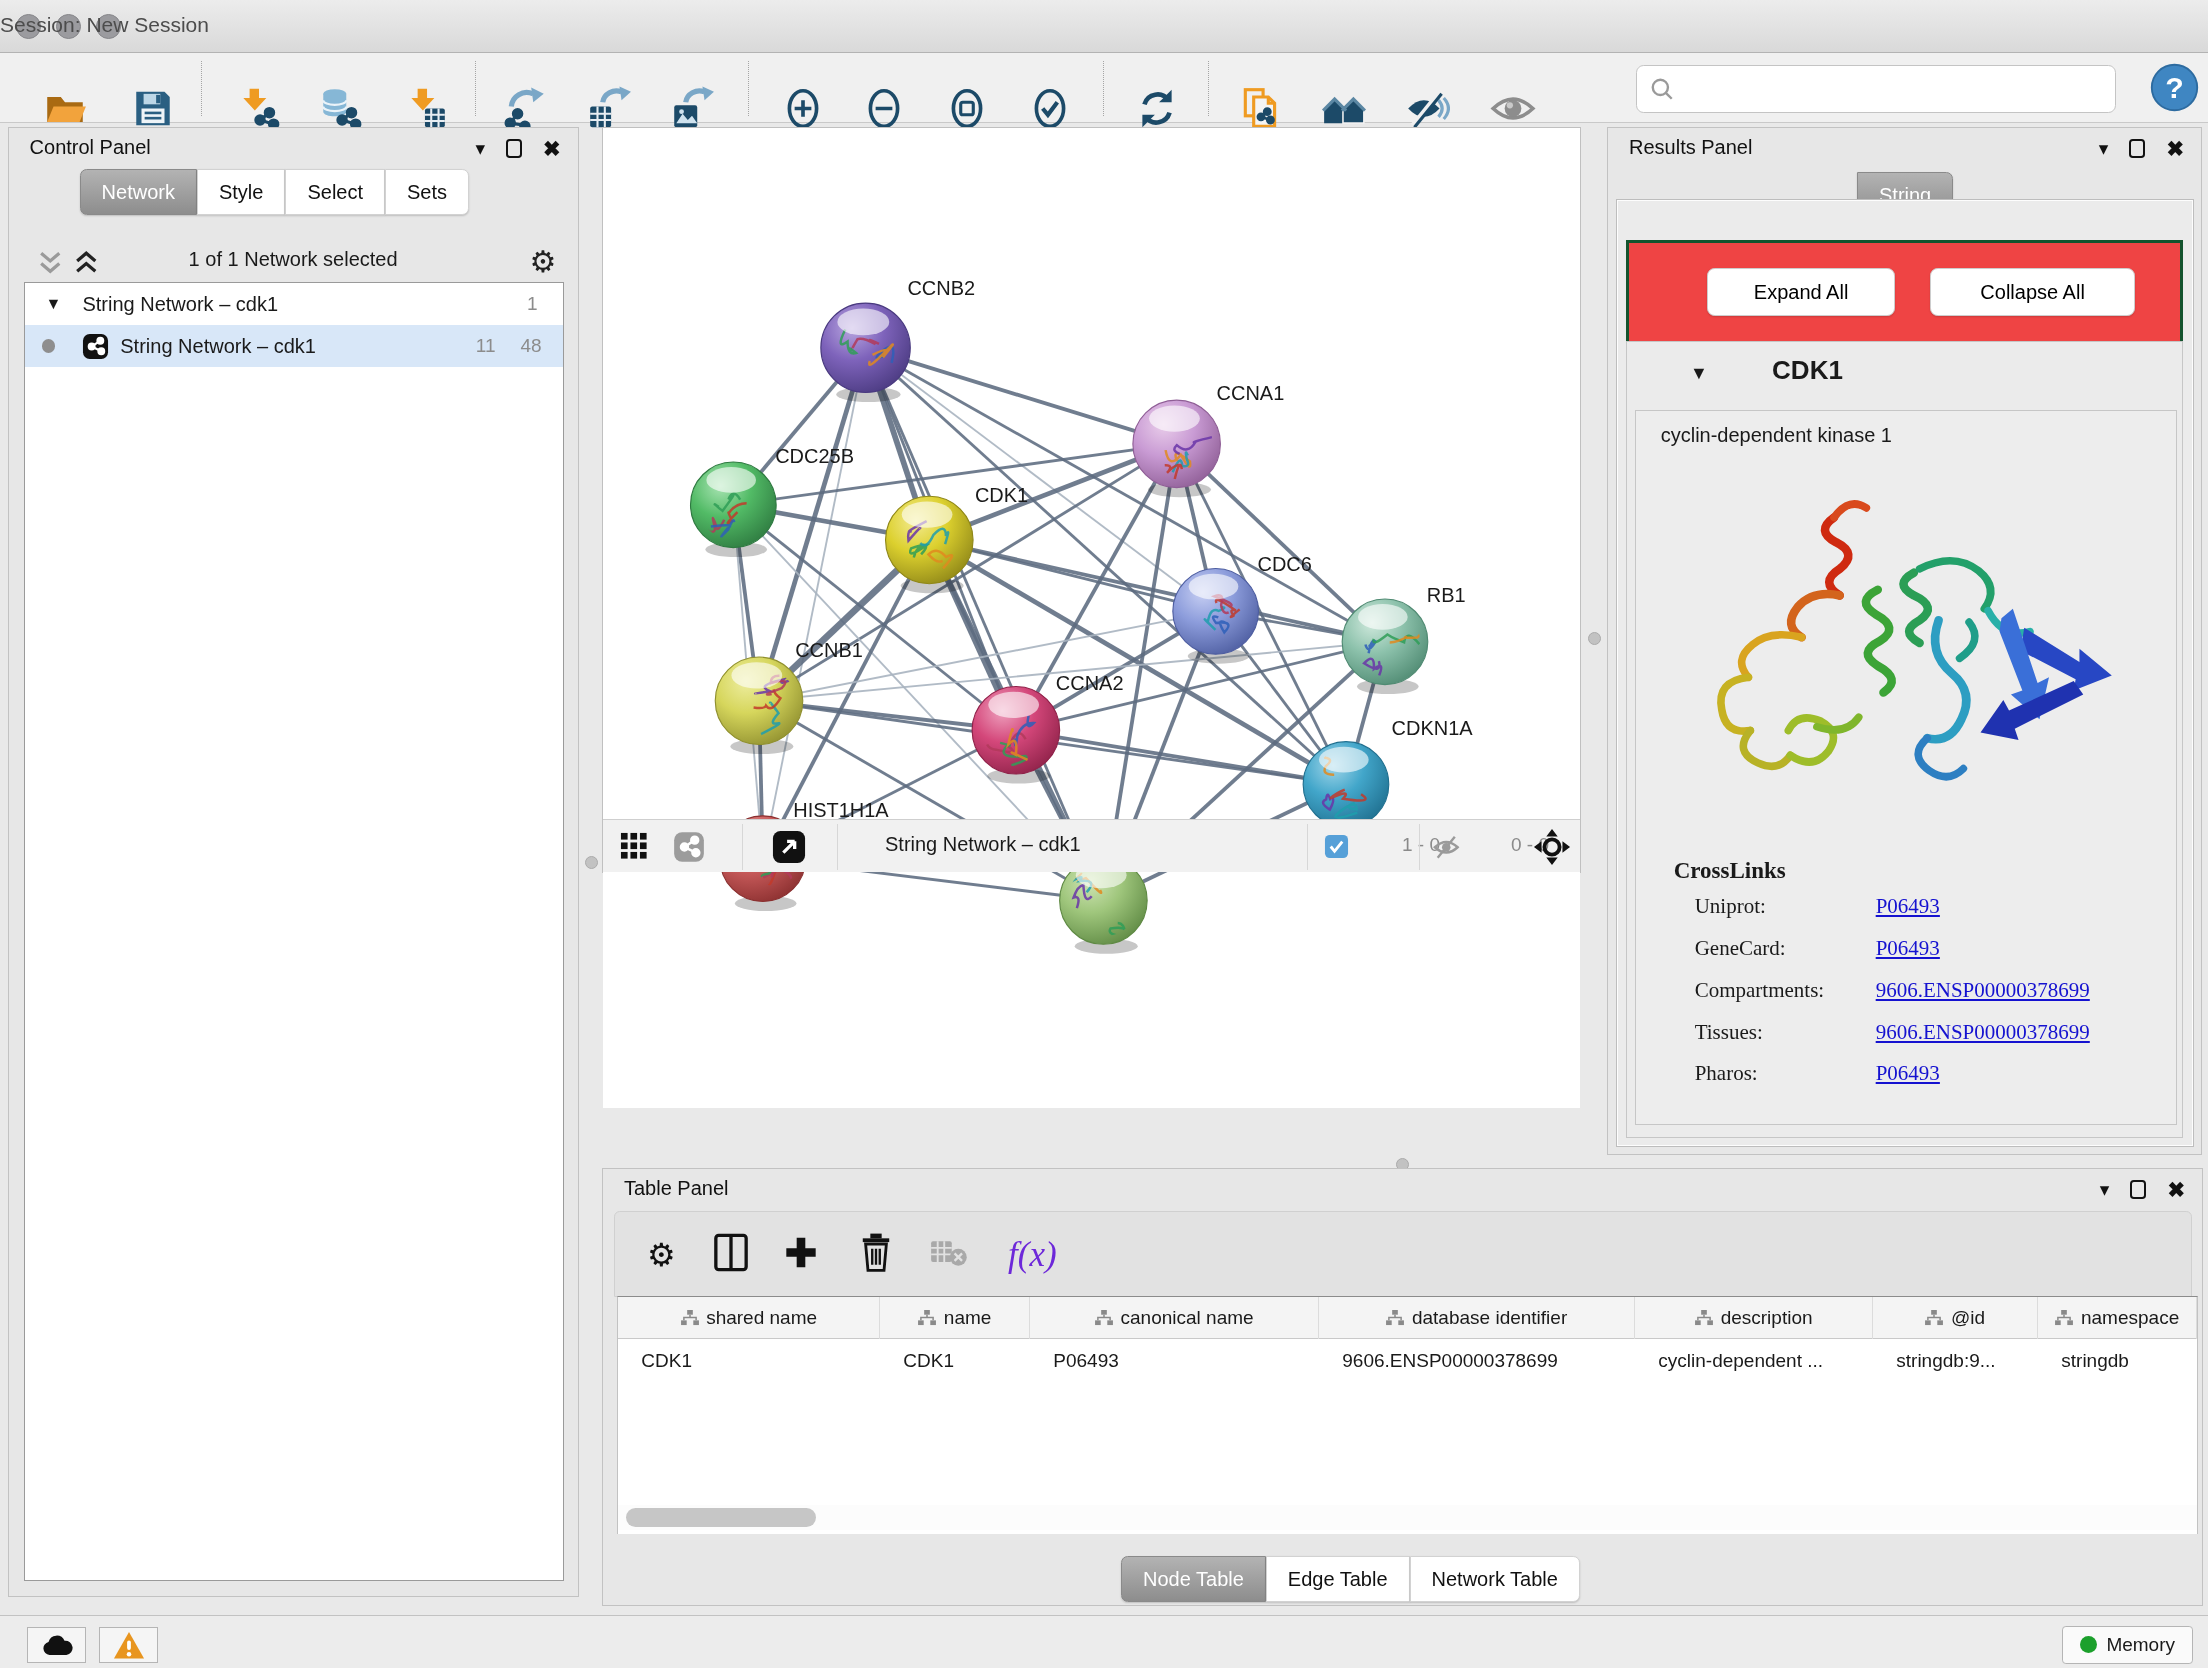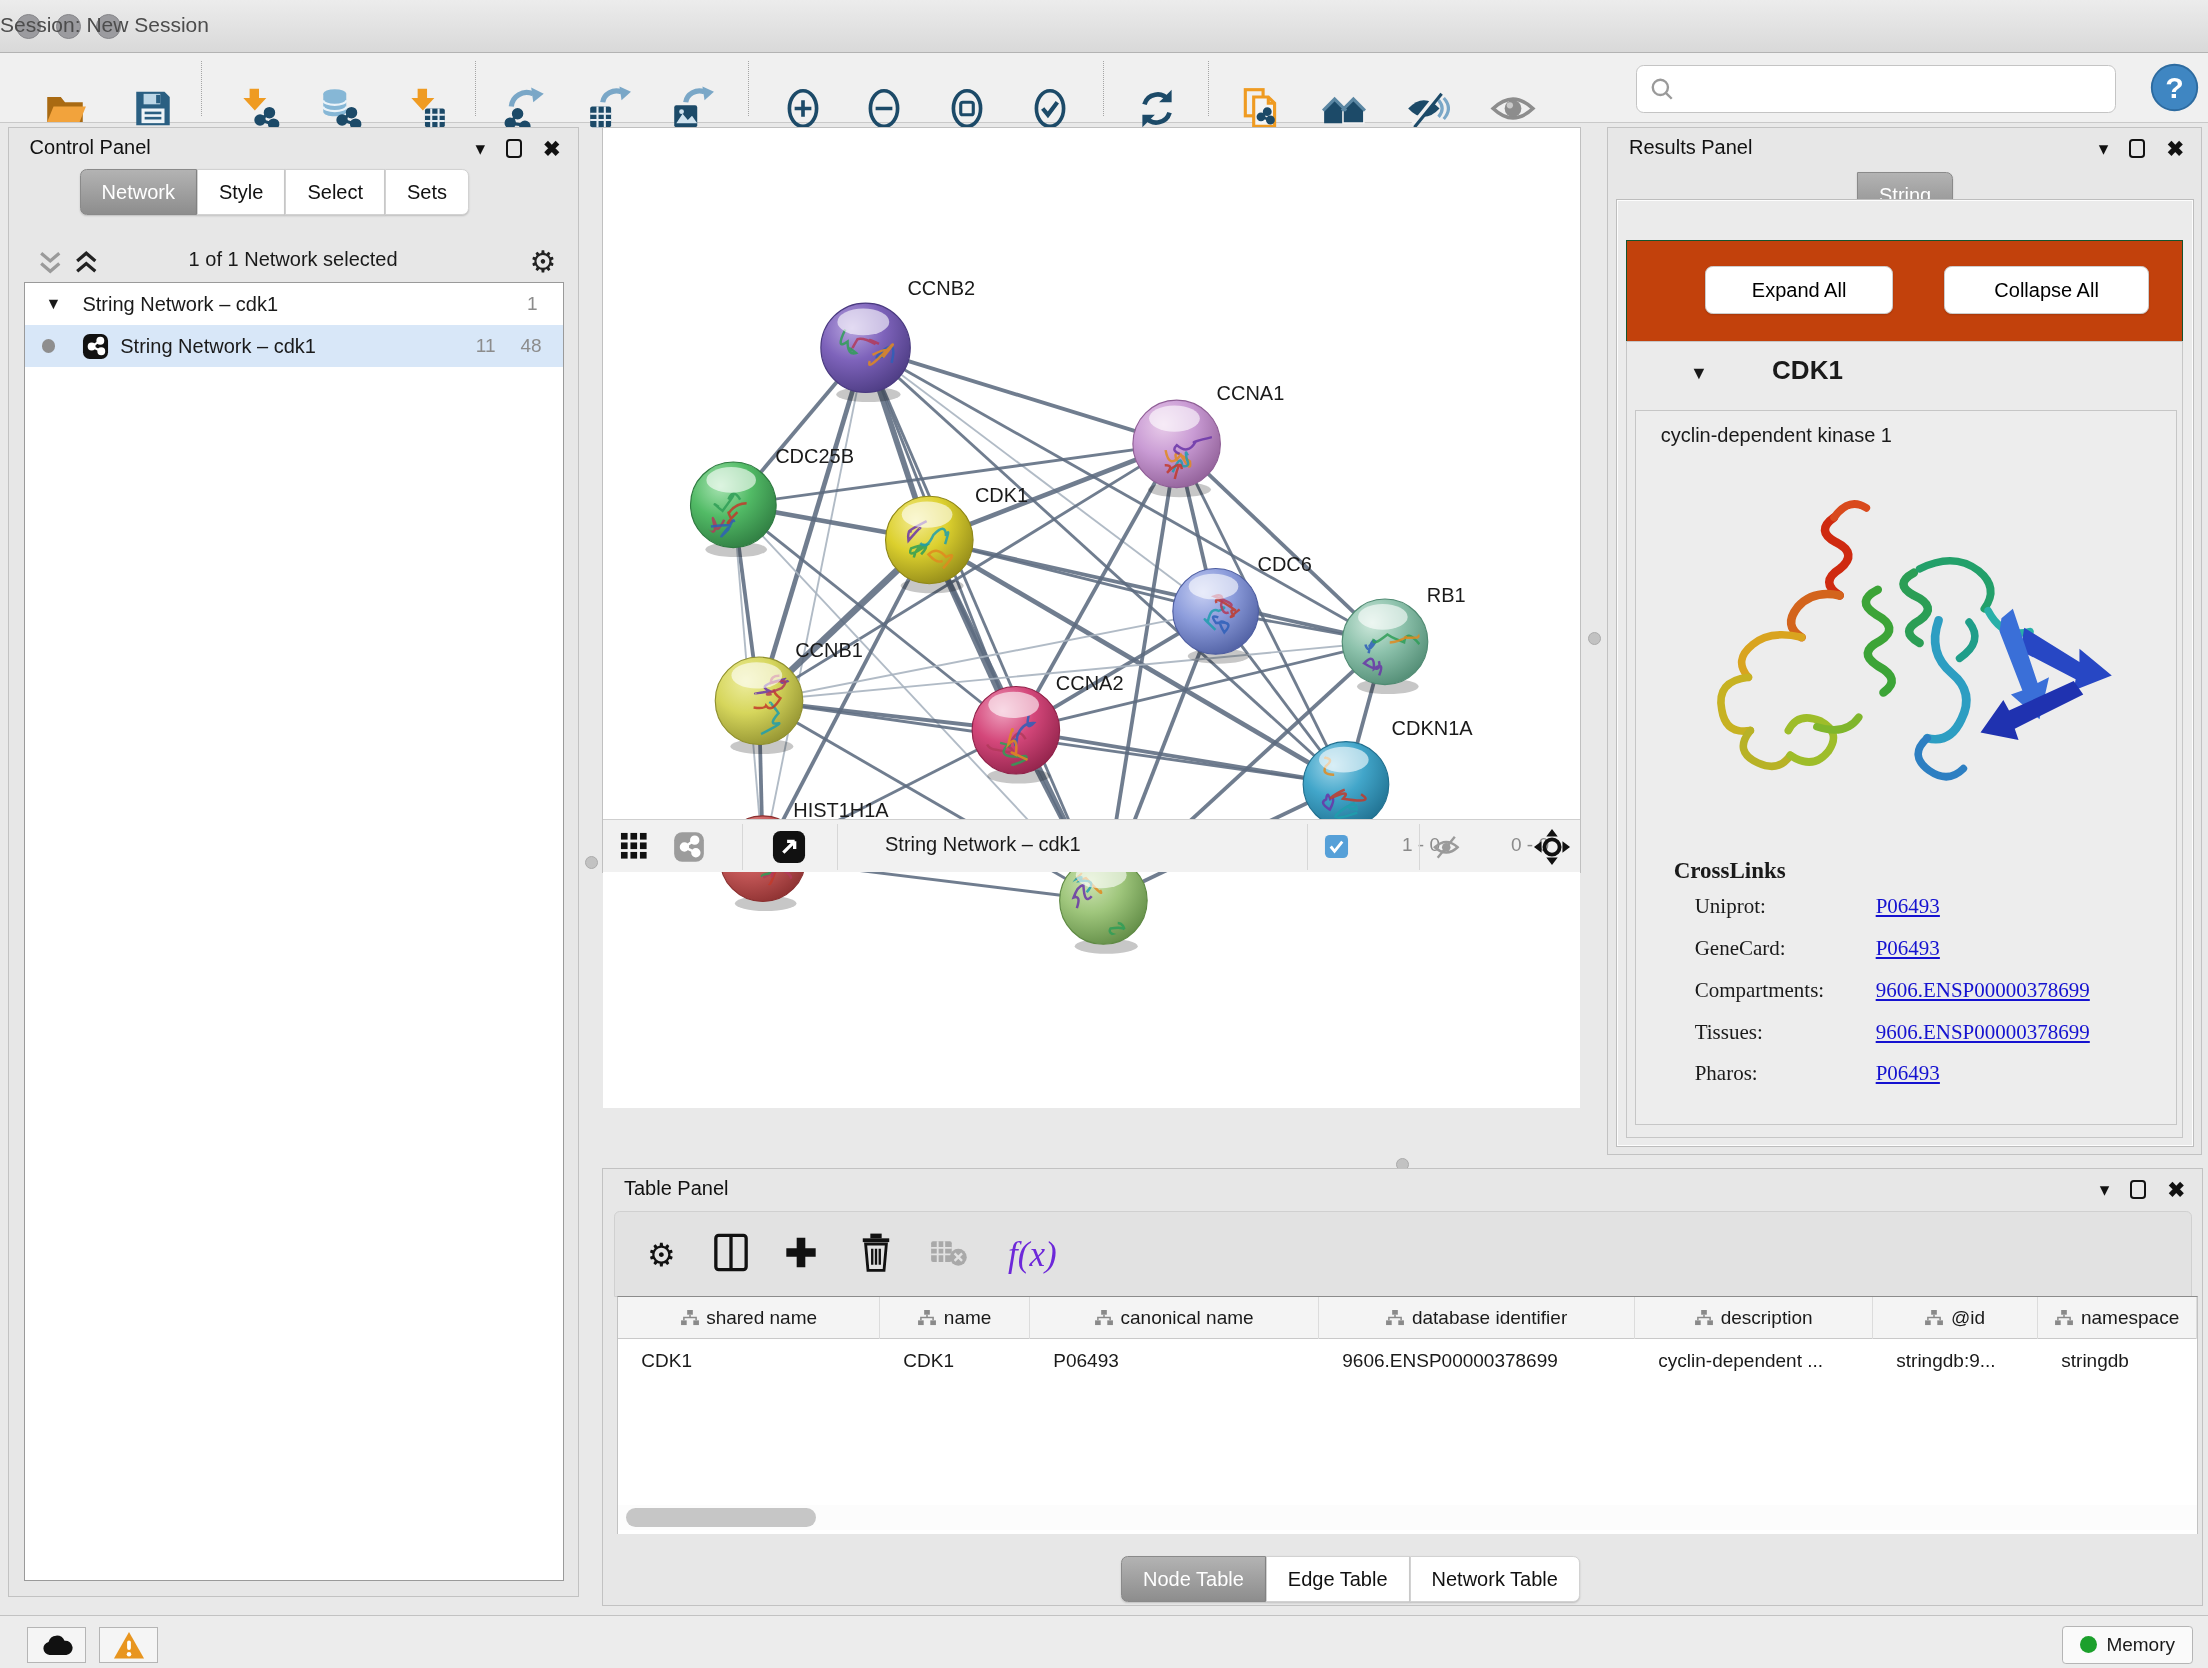--- a/index.html
+++ b/index.html
@@ -61,21 +61,21 @@
     background:#f1f1f1; border-top:1px solid #cfcfcf; }
   .nf-sep { position:absolute; top:3.8px; height:46px; border-left:1px solid #d7d7d7; }
   .nf-counts { color:#8a8a8a; font-size:19px;margin-left:42px; }
 
   
   .results-panel { position:absolute; left:1607px; top:127px; width:595px; height:1028px;
     background:#e7e7e7; border:1px solid #c2c2c2; }
   .rp-box { position:absolute; left:7.6px; top:71px; width:578px; height:948px;
     background:#ebebeb; border:1px solid #bdbdbd; box-shadow:inset 0 0 0 1px #fdfdfd; }
   .rp-expandbox { position:absolute; left:9.5px; top:40px; width:557px; height:119px;
-    border:1px solid #14532d; background:#c2410c; }
+    border:3px solid #14532d; background:#ef4444; }
   .rp-btn { position:absolute; top:25px; height:48px; background:#fff; border:1px solid #cdcdcd;
     border-radius:7.6px; font-size:20px; display:flex; align-items:center; justify-content:center;
     box-shadow:0 1px 1.9px rgba(0,0,0,.15); }
   .rp-section { position:absolute; left:9.5px; top:141px; width:557px; height:797px;
     border:1px solid #c6c6c6; background:#ebebeb; }
   .rp-subbox { position:absolute; left:7.6px; top:68px; width:542px; height:715px;
     border:1px solid #c6c6c6; background:#ededed; }
   .serif { font-family:"Liberation Serif", serif; }
   .xlink { color:#1512d0; text-decoration:underline; font-family:"Liberation Serif", serif; font-size:21px; }
   .xl-row { position:absolute; left:0; width:100%; height:32px; }
@@ -683,21 +683,21 @@
   <div class="abs panel-title" style="left:21px; top:7.6px">Results Panel</div>
   <div class="win-ctrls" style="right:17px; top:9.5px">
     <span class="wc-arrow">▾</span>
     <span class="wc-float"></span>
     <span class="wc-close">✖</span>
   </div>
   <div class="abs tab selected first last" style="left:249px; top:44px">String</div>
   <div class="rp-box">
     <div class="rp-expandbox">
       <button class="rp-btn" style="left:78px; width:188px; font-family:inherit">Expand All</button>
-      <button class="rp-btn" style="left:317px; width:205px; font-family:inherit">Collapse All</button>
+      <button class="rp-btn" style="left:301px; width:205px; font-family:inherit">Collapse All</button>
     </div>
     <div class="rp-section">
       <span class="abs" style="left:63px; top:21px; font-size:18px">▼</span>
       <span class="abs" style="left:145px; top:13.3px; font-size:26px; font-weight:bold">CDK1</span>
       <div class="rp-subbox">
         <span class="abs" style="left:25px; top:13.3px; font-size:20px">cyclin-dependent kinase 1</span>
         <svg class="abs" style="left:38px; top:57px" width="457" height="371" viewBox="0 0 480 390">
           <g fill="none" stroke-linecap="round">
             <path d="M168 52q-20 14 2 26 24 12 4 28-22 14 0 28" stroke="#cf2a10" stroke-width="9"></path>
             <path d="M168 52q16-22 34-10" stroke="#d94a1d" stroke-width="8"></path>

